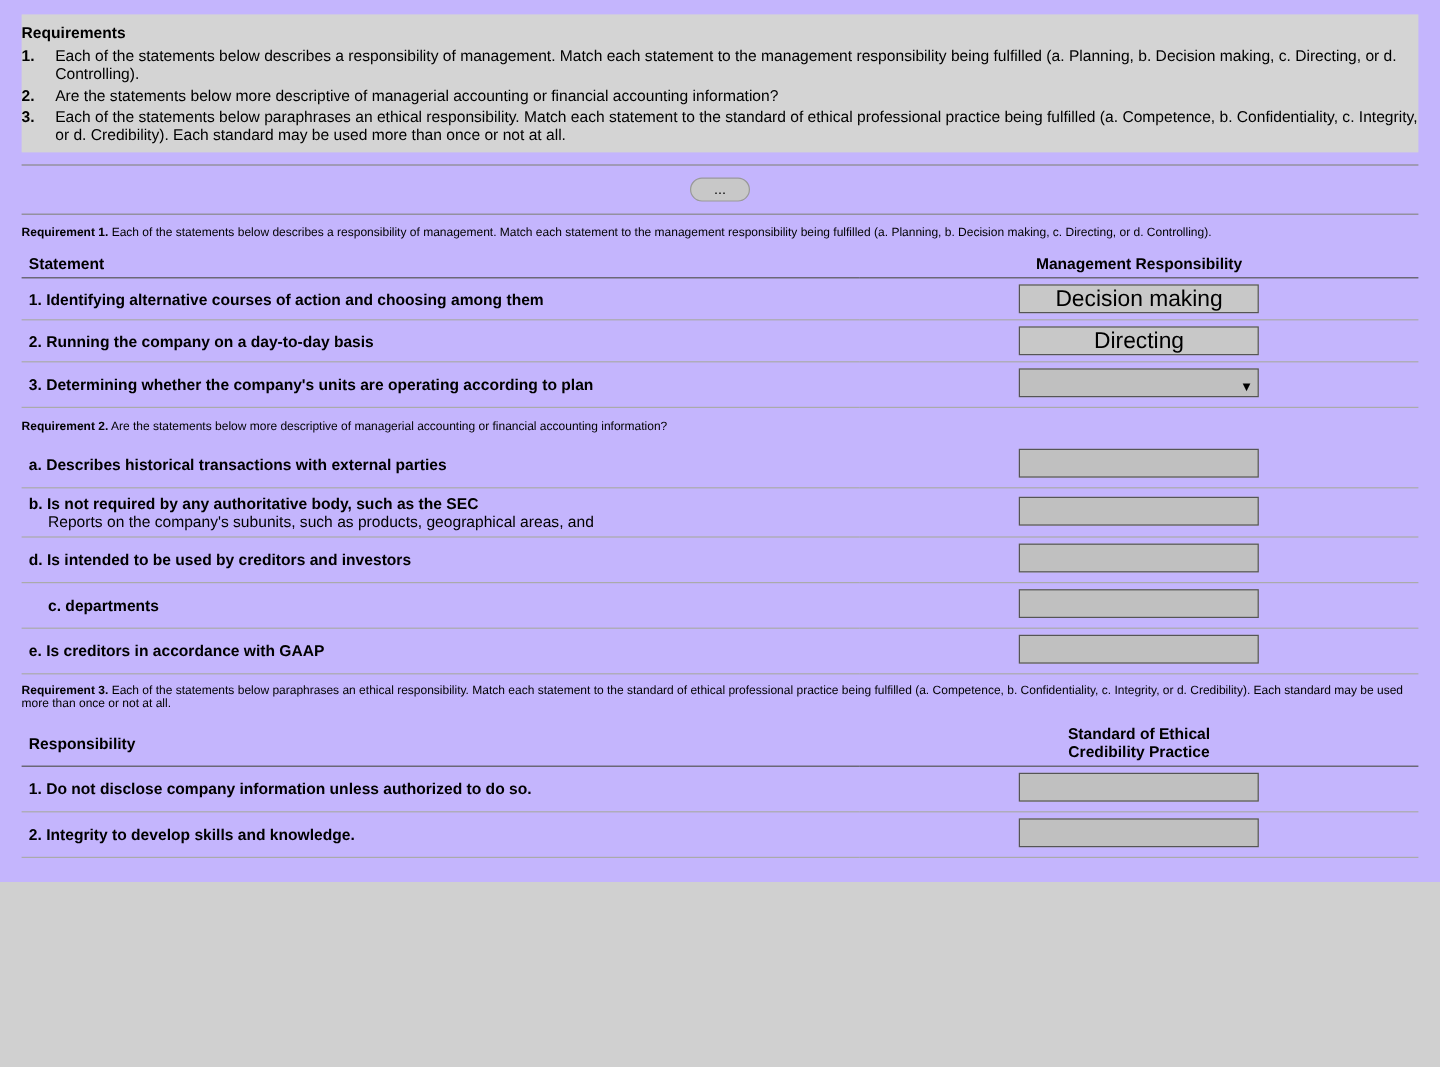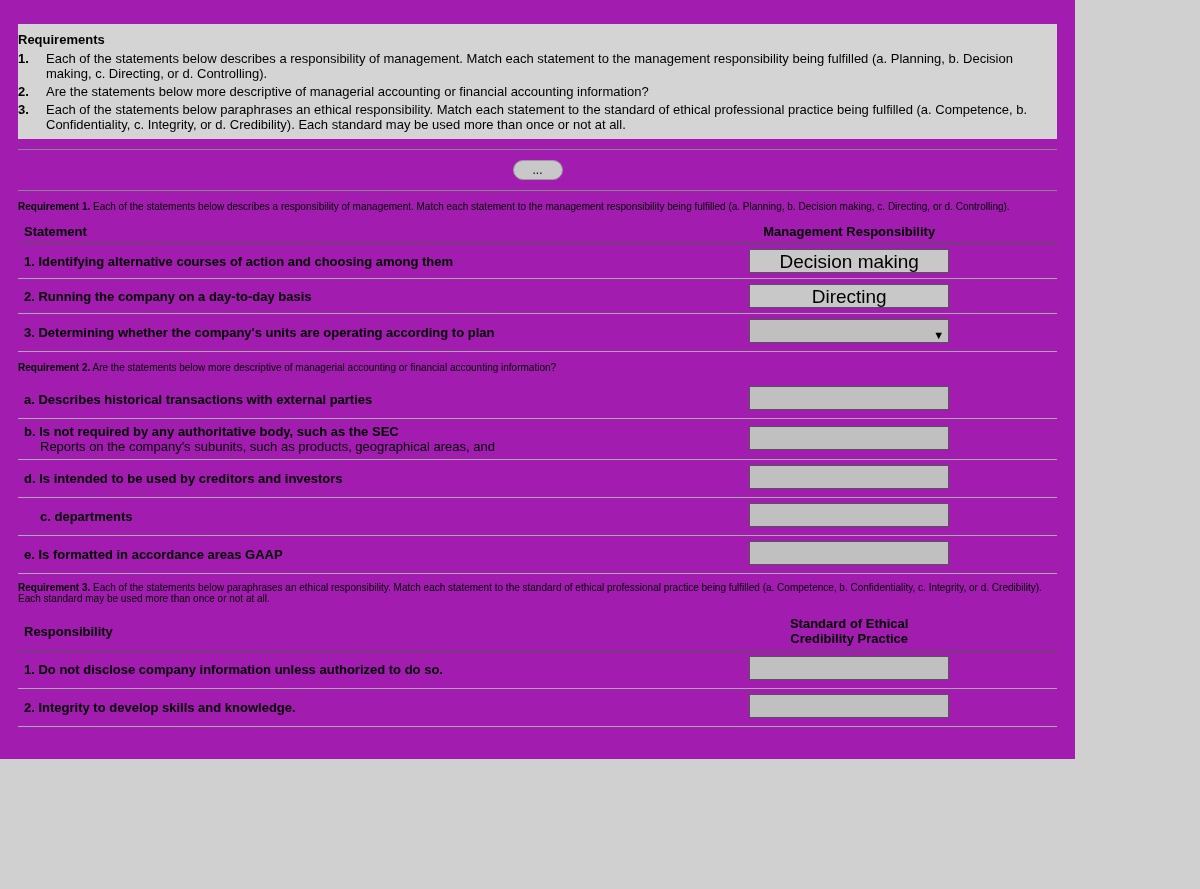--- a/index.html
+++ b/index.html
@@ -5,23 +5,23 @@
     * { box-sizing: border-box; margin: 0; padding: 0; }
     body {
       font-family: Arial, sans-serif;
       font-size: 13px;
       background: #d0d0d0;
       color: #000;
       width: 1200px;
       min-height: 889px;
     }
     .page {
-      background: #a21caf;
-      padding: 24px 18px;
-      width: 1075px;
+      background: #c4b5fd;
+      padding: 12px 18px;
+      width: 1200px;
     }
     .requirements-section {
       background: #d4d4d4;
       padding: 8px 0 4px 0;
       margin-bottom: 4px;
     }
     .req-title {
       font-weight: bold;
       font-size: 13px;
       margin-bottom: 4px;
@@ -244,21 +244,21 @@
         <td class="statement-cell" style="padding-left:22px; font-weight:bold;">
           <span>c.</span> <span>departments</span>
         </td>
         <td class="answer-cell">
           <div class="answer-box empty"></div>
         </td>
       </tr>
 
       <tr>
         <td class="statement-cell">
-          <span>e.</span> <span>Is formatted in accordance areas GAAP</span>
+          <span>e.</span> <span>Is creditors in accordance with GAAP</span>
         </td>
         <td class="answer-cell">
           <div class="answer-box empty"></div>
         </td>
       </tr>
     </tbody>
   </table>
 
   <div class="section-header req3-section">
     <b>Requirement 3.</b>

